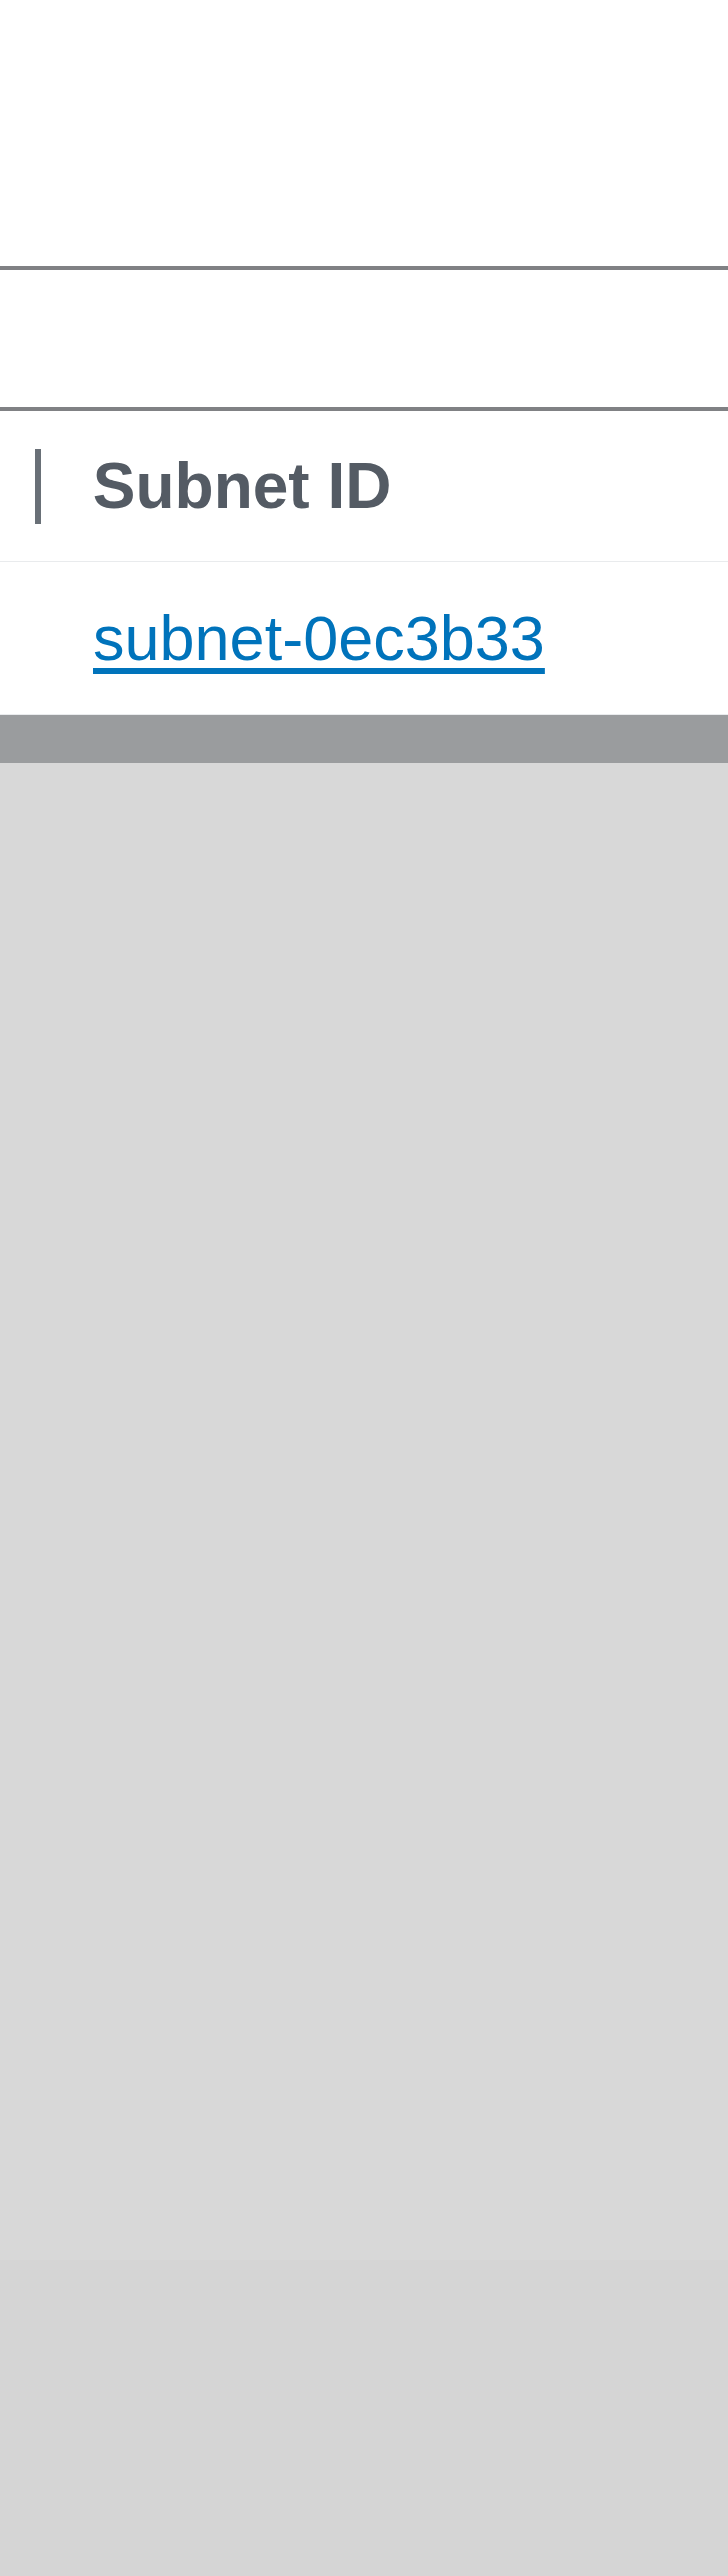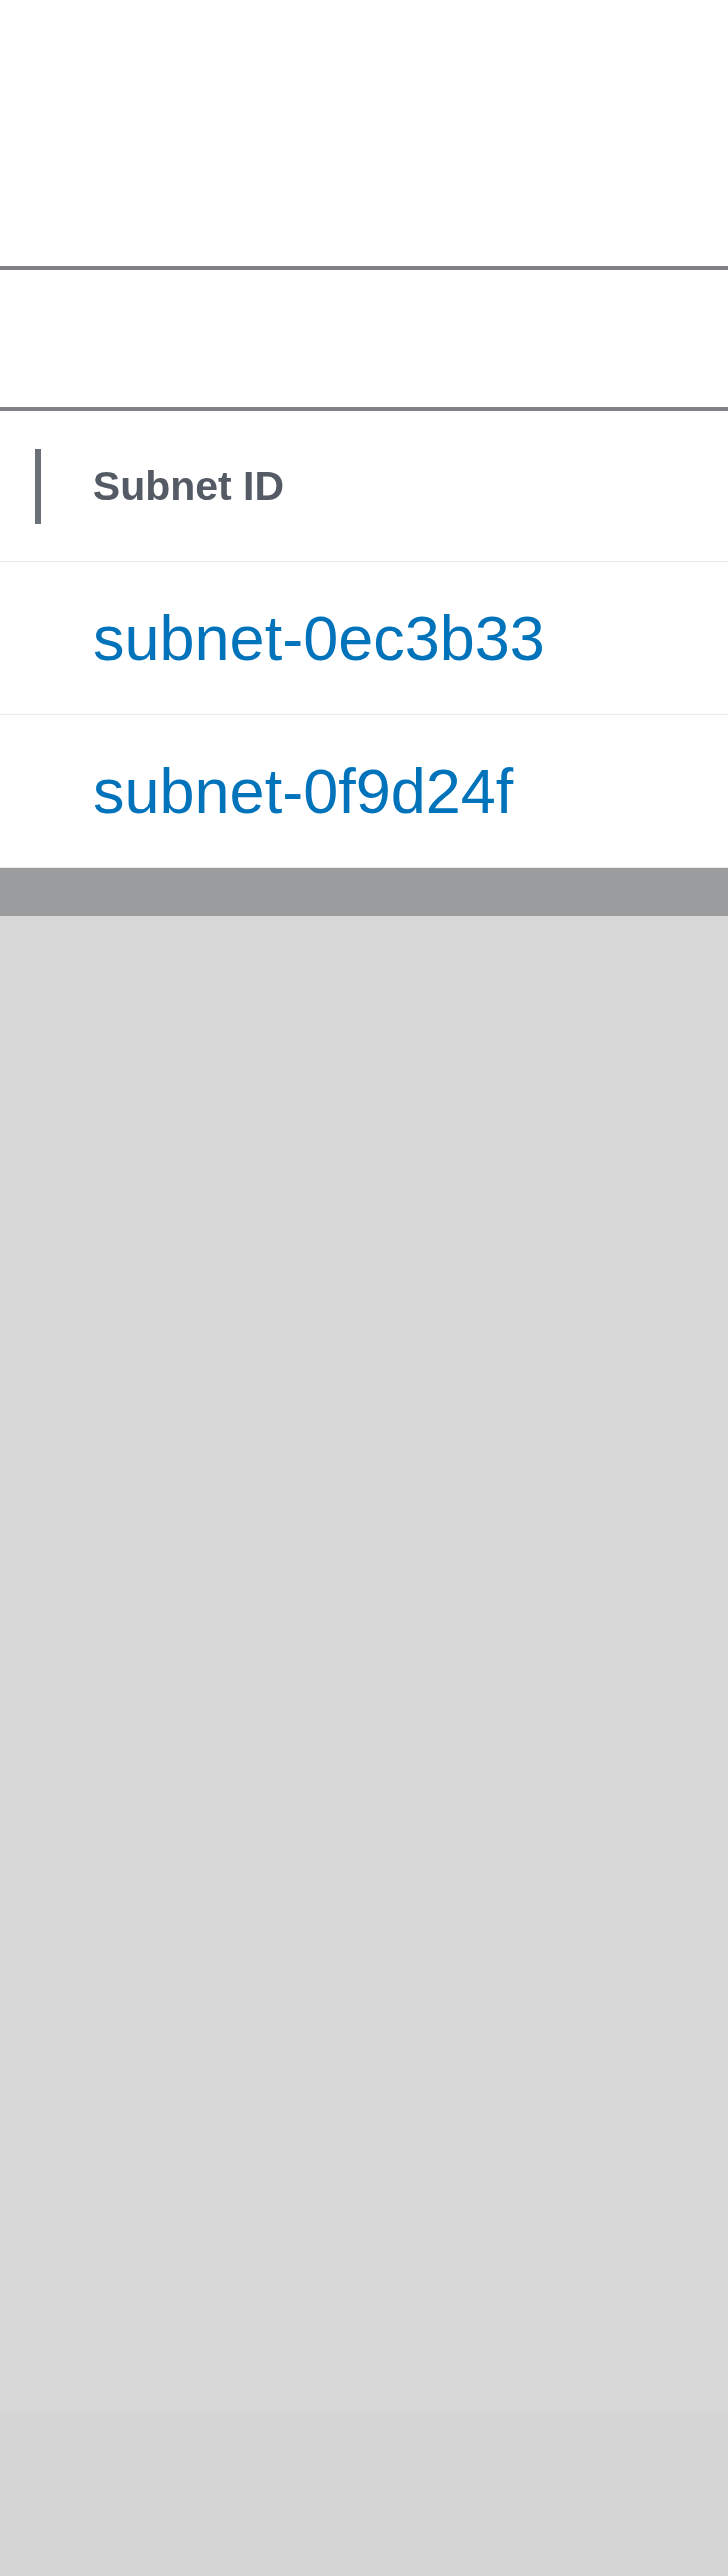--- a/index.html
+++ b/index.html
@@ -1,24 +1,24 @@
 <!DOCTYPE html>
 <html style="font-size:9.3px"><head>
 <meta charset="utf-8">
 <style>
   html,body{margin:0;padding:0;width:729px;height:2576px;background:#d5d5d5;font-family:"Amazon Ember","Helvetica Neue",Arial,sans-serif}
   .top-gap{height:266px;background:#fff}
   .toolbar{height:137px;background:#fff;border-top:4.6px solid #808184;border-bottom:4.6px solid #808184}
   .table{background:#fff}
   .header-row{display:flex;align-items:center;height:150px;border-bottom:1.7px solid #e9ebed}
   .resize-handle{width:5.8px;height:75px;background:#697077;margin-left:35px;margin-right:52px}
-  .col-header{font-size:41px;font-weight:700;color:#545b64;line-height:1}
+  .col-header{font-size:64px;font-weight:700;color:#545b64;line-height:1}
   .data-row{display:flex;align-items:center;height:152px;border-bottom:1.7px solid #e9ebed}
   .cell-spacer{width:93px;flex:0 0 93px}
-  .subnet-link{font-size:63px;color:#0073bb;text-decoration-color:#0073bb;text-underline-offset:8px;white-space:nowrap;line-height:1}
+  .subnet-link{font-size:63px;color:#0073bb;text-decoration:underline;text-decoration-color:#0073bb;text-underline-offset:8px;white-space:nowrap;line-height:1}
   .bottom-bar{height:48px;background:#9a9c9e}
   .below{height:1497px;background:#d8d8d8}
 </style>
 </head>
 <body>
 
 <div class="top-gap"></div>
 
 <div class="toolbar"></div>
 
@@ -26,23 +26,19 @@
   <div class="header-row">
     <div class="resize-handle"></div>
     <div class="col-header">Subnet ID</div>
   </div>
 
   <div class="data-row">
     <div class="cell-spacer"></div>
     <a class="subnet-link">subnet-0ec3b33</a>
   </div>
 
-  <div class="data-row">
-    <div class="cell-spacer"></div>
-    <a class="subnet-link">subnet-0f9d24f</a>
-  </div>
 
 </div>
 
 <div class="bottom-bar"></div>
 
 <div class="below"></div>
 
 
 </body></html>

